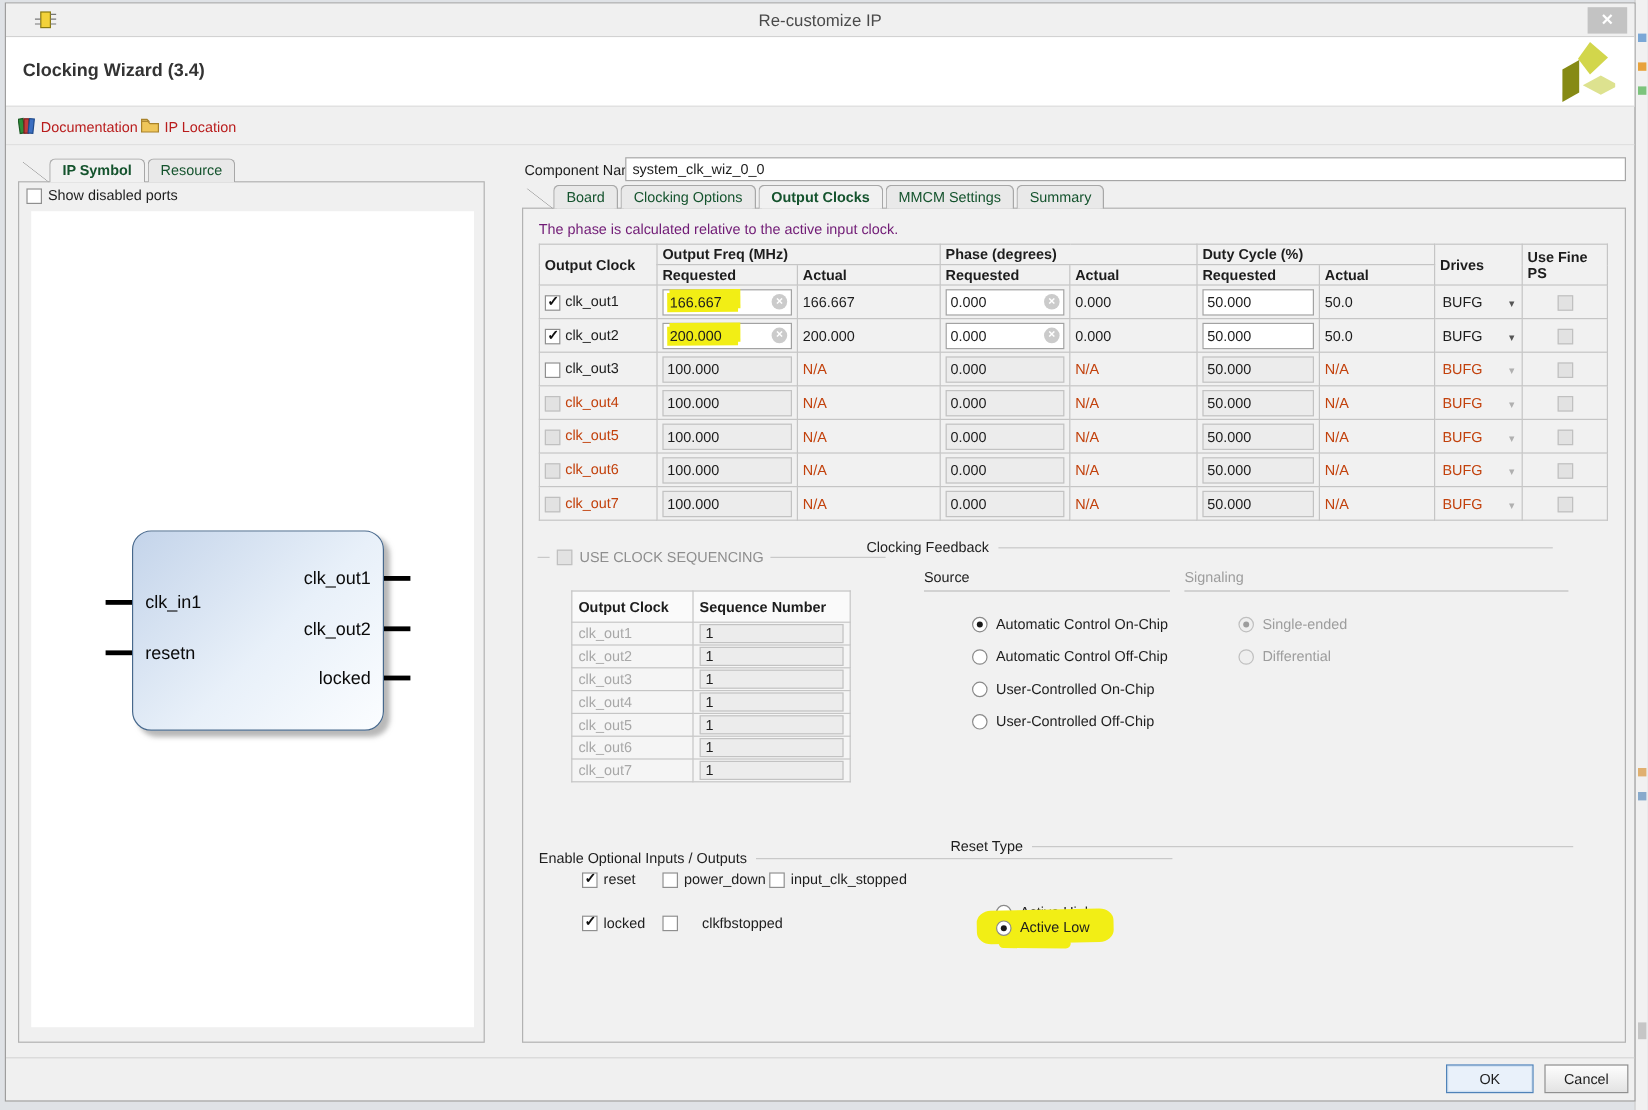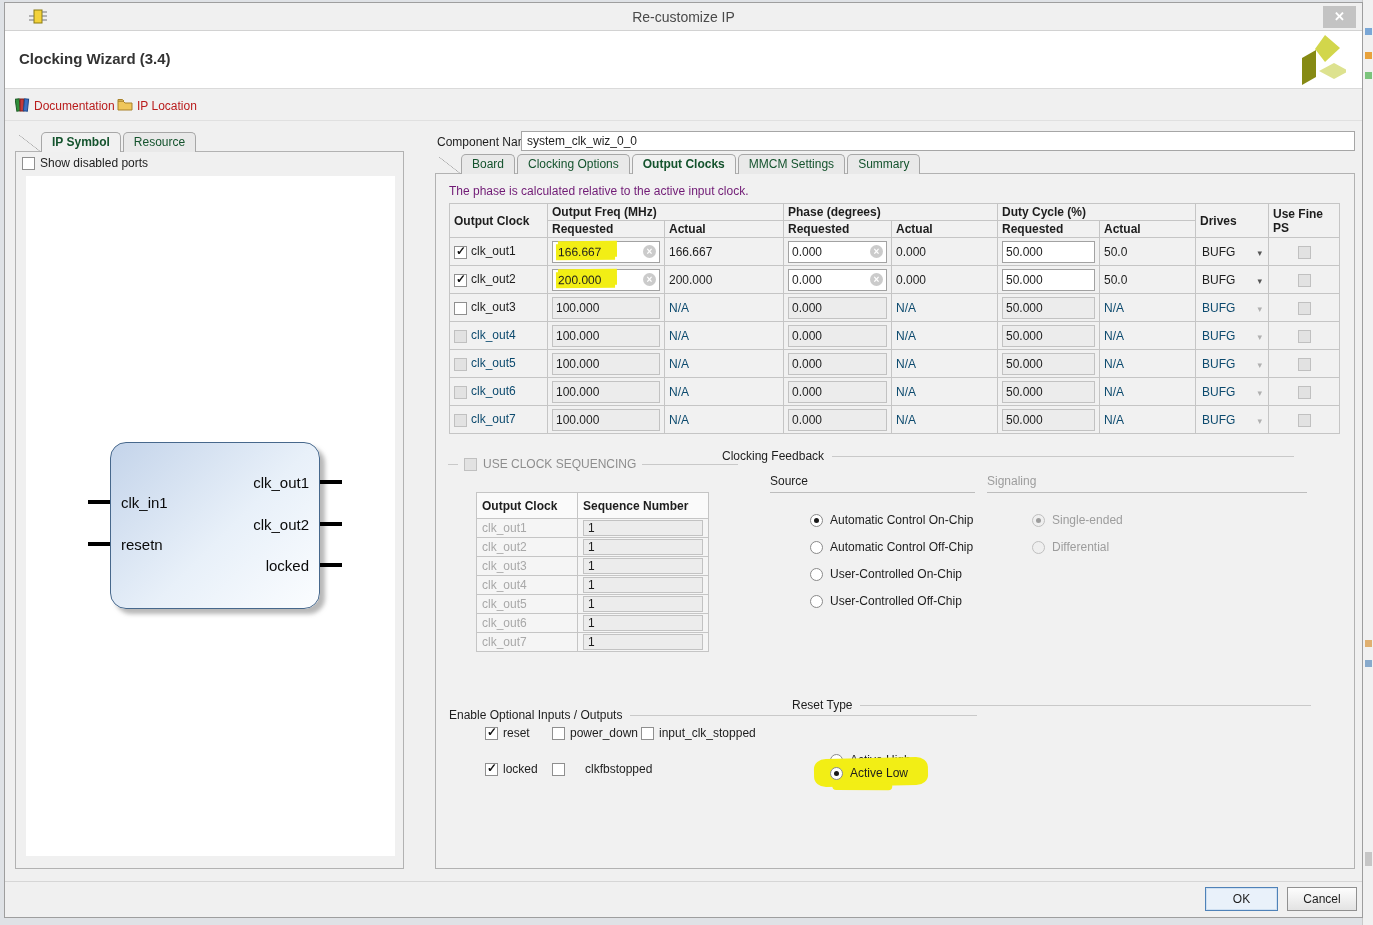--- a/index.html
+++ b/index.html
@@ -55,21 +55,21 @@
 
   
   .content { position:absolute; left:430px; top:170px; width:920px; height:696px; border:1px solid #b2b2b2; background:#f1f1f1; }
   .note { position:absolute; left:13px; top:10px; color:#701a75; }
 
   table.main { position:absolute; left:13px; top:29px; border-collapse:collapse; table-layout:fixed; width:890px; font-size:12px; }
   table.main th, table.main td { border:1px solid #c5c5c5; padding:1px 4px; background:#f1f1f1; }
   table.main th { text-align:left; font-weight:bold; vertical-align:middle; }
   table.main tbody td { height:28px; }
   .rname { margin-left:4px; }
-  .muted { color:#0c4a6e; }
+  .muted { color:#c2410c; }
 
   .ibox { display:flex; align-items:center; justify-content:space-between; border:1px solid #a2a2a2; background:#fff; height:22px; padding:0 3px; }
   .ibox.dis { background:#ececec; border-color:#c2c2c2; }
   .clear { width:13px; height:13px; border-radius:50%; background:#cbcbcb; color:#fff; font-size:10px; line-height:13px; text-align:center; font-weight:bold; flex:0 0 auto; }
   .clear::after { content:"×"; }
   .marker { background:#f2ee15; padding:1px 14px 1px 2px; box-shadow:2px -3px 0 0 #f2ee15; display:inline-block; transform:rotate(-0.4deg); }
 
   .drives { display:flex; align-items:center; justify-content:space-between; padding:0 2px; }
   .arr::after { content:"▾"; font-size:9px; color:#555; }
   .drives.muted .arr::after { color:#b0b0b0; }

